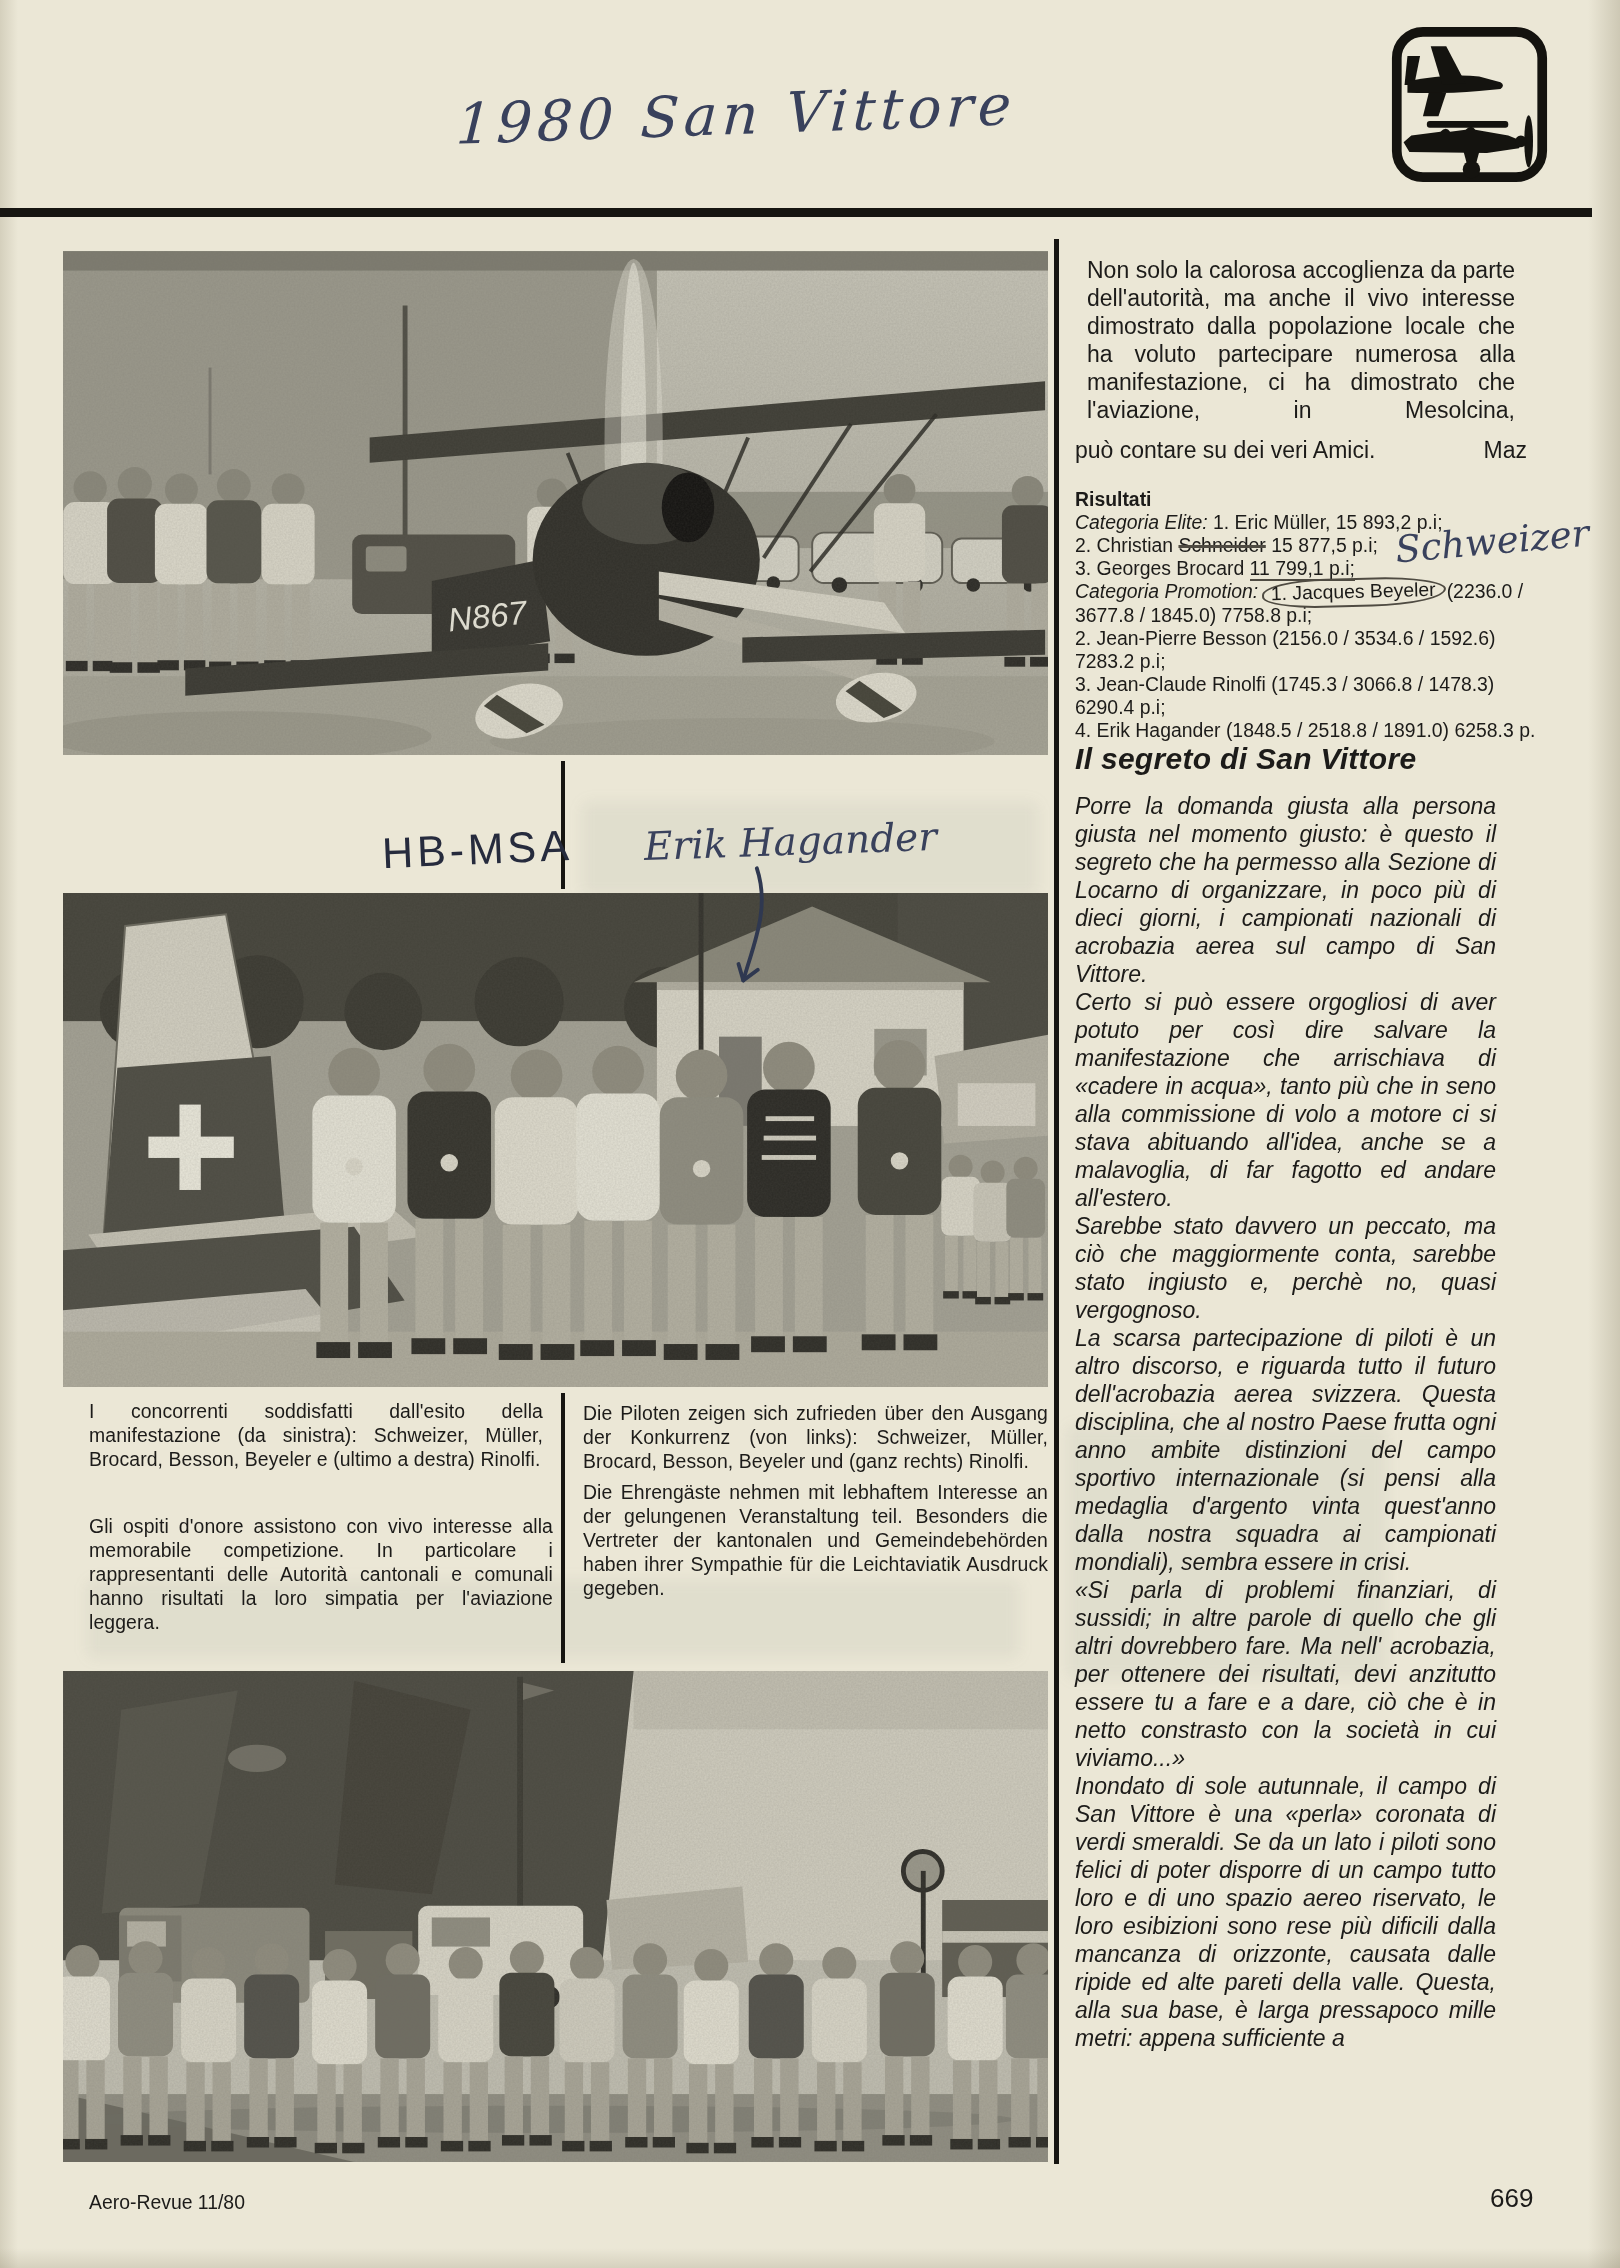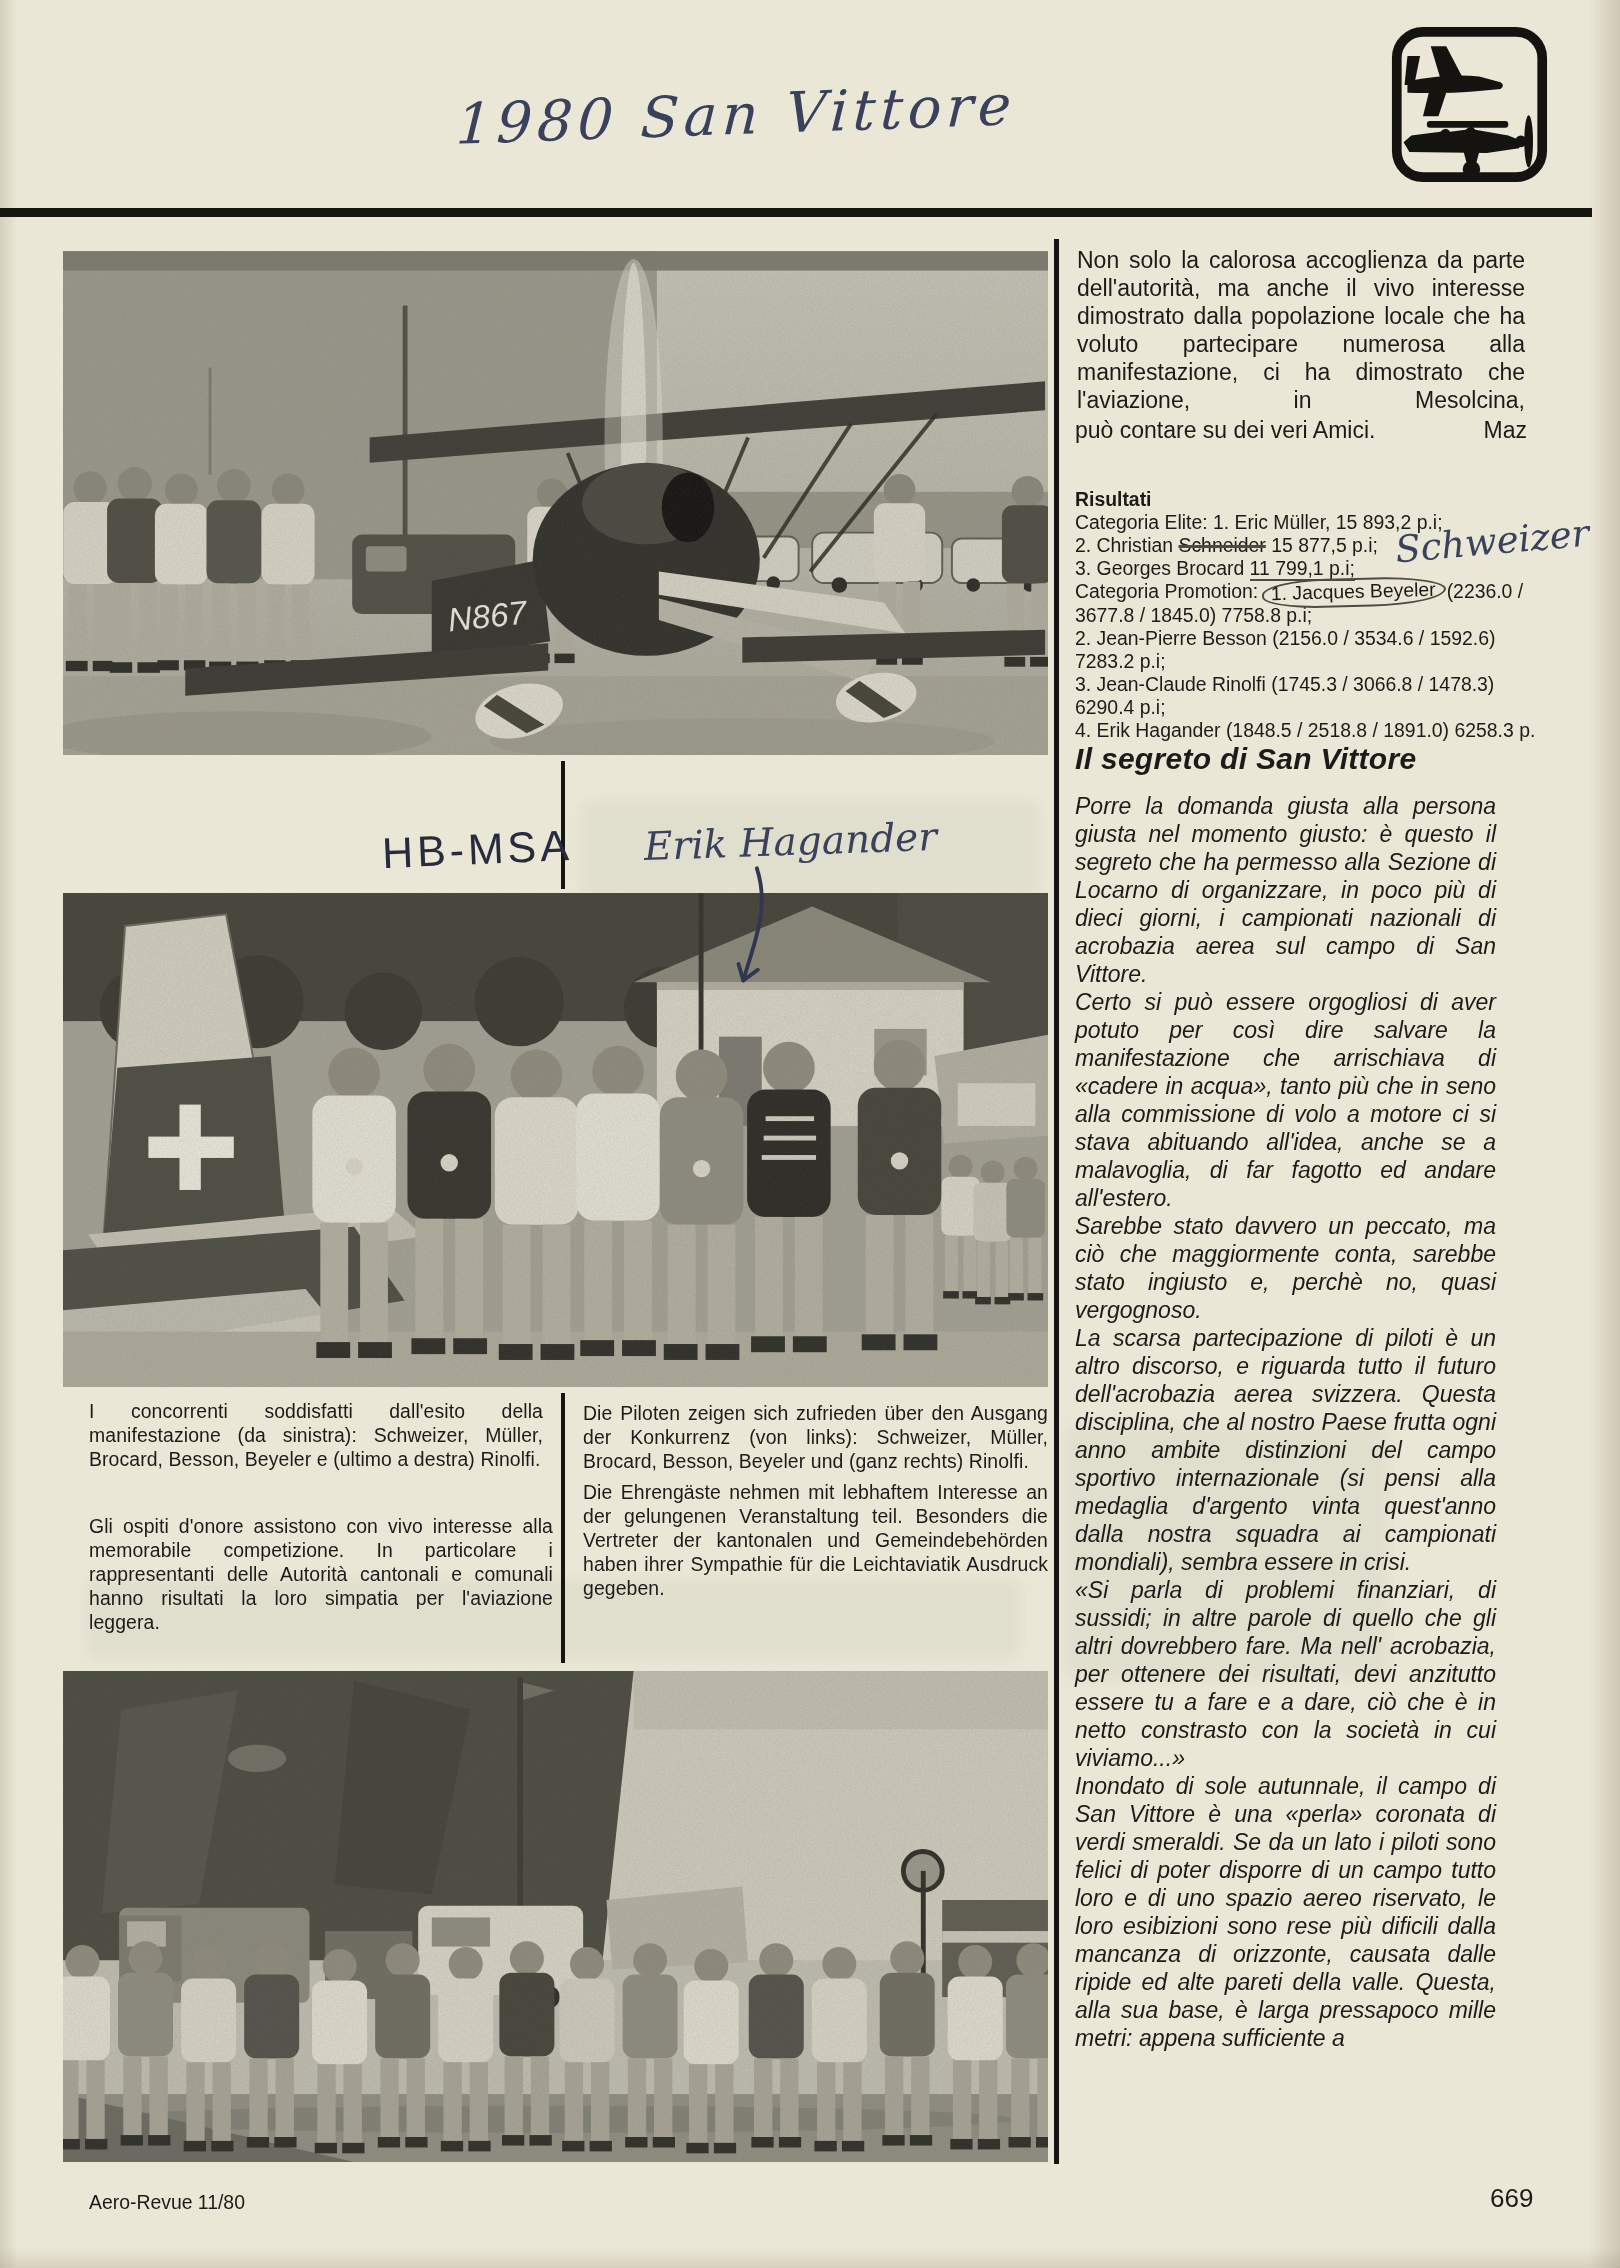--- a/index.html
+++ b/index.html
@@ -41,25 +41,25 @@
   .hw-title{position:absolute;left:456px;top:82px;font-size:56px;letter-spacing:4.9px;
             transform:rotate(-2deg) skewX(-5deg);}
   .hw-reg{position:absolute;left:382px;top:825px;font-size:43px;letter-spacing:3.9px;font-weight:500;
           color:#262b3d;transform:rotate(-2.5deg);font-family:"Liberation Sans",sans-serif;}
   .hw-pilot{position:absolute;left:644px;top:819px;font-size:39px;transform:rotate(-2deg);}
   .hw-correction{position:absolute;left:1395px;top:520px;font-size:37px;transform:rotate(-5deg);}
   .arrow-svg{position:absolute;left:695px;top:862px;width:116px;height:146px;z-index:3;}
 
   
   .intro{position:absolute;left:1075px;top:244px;width:452px;font-size:23px;line-height:28px;}
-  .intro-body{margin:2px;text-align:justify;text-align-last:justify;}
+  .intro-body{margin:12px;text-align:justify;text-align-last:justify;}
   .intro-last{display:flex;justify-content:space-between;}
   .results{position:absolute;left:1075px;top:488px;width:493px;font-size:19.4px;line-height:23px;}
   .res-line .b{font-weight:bold;}
-  .res-line .i{}
+  .res-line .i{font-style:italic;}
   .pencil-strike{text-decoration:line-through;text-decoration-thickness:2.9px;
                  text-decoration-color:var(--pencil,#4f4b42);}
   .pencil-underline{border-bottom:2.9px solid var(--pencil,#4f4b42);}
   .pencil-circle{display:inline-block;border:2.9px solid var(--pencil,#4f4b42);
                  border-radius:48% 52% 55% 45%/70% 62% 75% 58%;
                  padding:0 8.7px 1.9px 6.8px;margin:-2.9px -4.9px -2.9px -1.9px;transform:rotate(-1.5deg);}
   .article-heading{position:absolute;left:1075px;top:742px;font-size:30px;font-weight:bold;
                    font-style:italic;letter-spacing:0.3px;}
   .article{position:absolute;left:1075px;top:792px;width:421px;font-size:23px;line-height:28px;
            font-style:italic;text-align:justify;}

